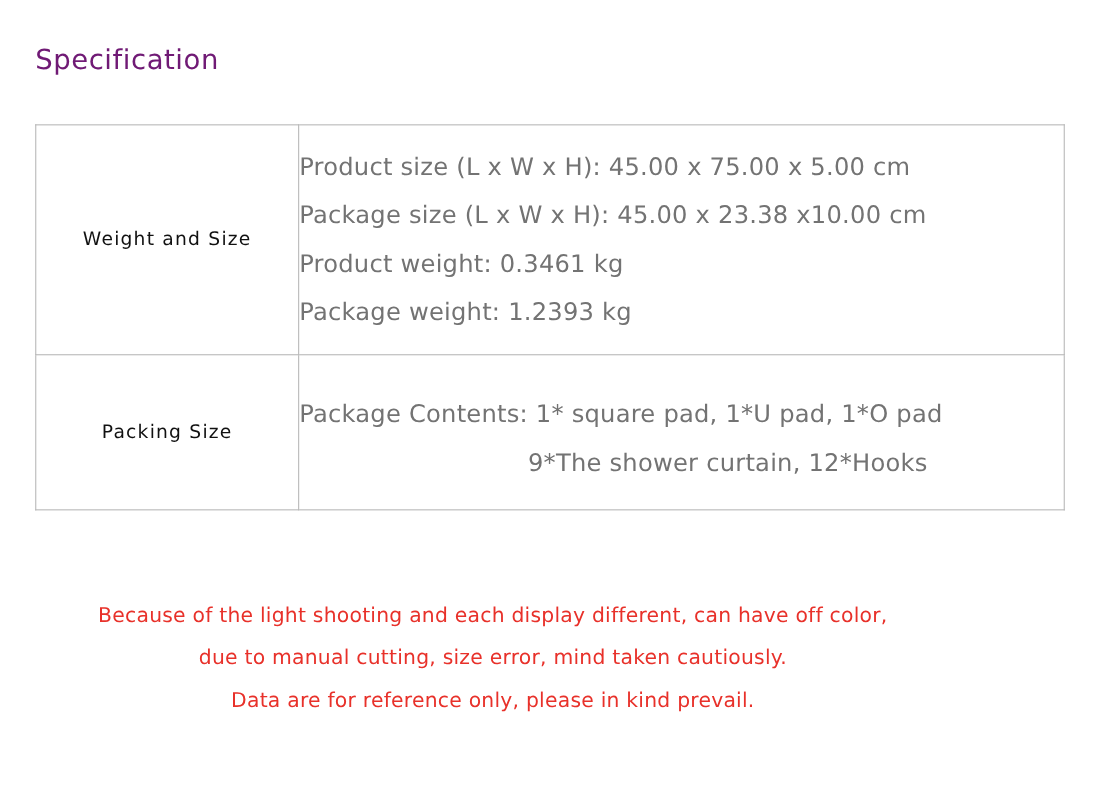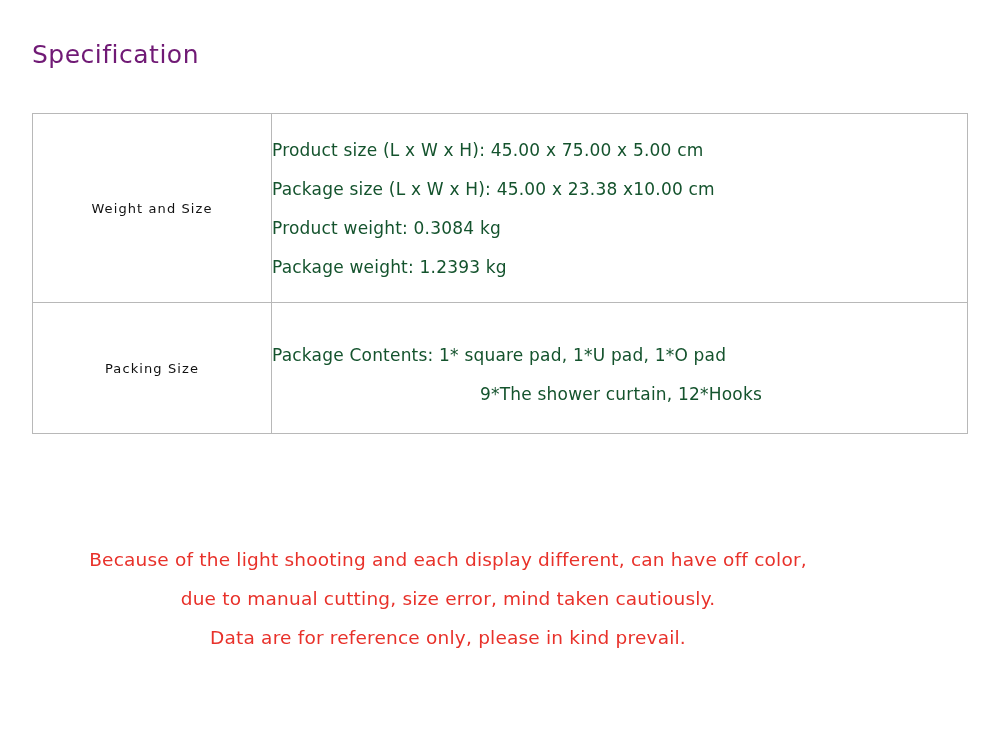--- a/index.html
+++ b/index.html
@@ -38,32 +38,32 @@
     table-layout: fixed;
   }
   .spec-table td {
     border: 1px solid #b8b8b8;
     vertical-align: middle;
     padding: 0;
   }
   .label-cell {
     width: 238px;
     text-align: center;
-    font-size: 13px;
+    font-size: 17px;
     letter-spacing: 1.1px;
     color: #111;
     padding: 10px 8px;
   }
   .value-cell {
     padding: 22px 0 22px 42px;
   }
   .value-line {
-    font-size: 17px;
+    font-size: 22px;
     line-height: 1.0;
-    color: #14532d;
+    color: #737373;
     letter-spacing: 0.2px;
     margin: 0 0 22px 0;
     white-space: nowrap;
   }
   .value-line:last-child {
     margin-bottom: 0;
   }
   .row-size .value-cell { padding-top: 28px; padding-bottom: 26px; }
   .row-packing .value-cell { padding-top: 44px; padding-bottom: 30px; }
   .indent-line {
@@ -90,21 +90,21 @@
 
   <div class="title">Specification</div>
 
   <table class="spec-table">
     <tbody>
       <tr class="row-size">
         <td class="label-cell">Weight and Size</td>
         <td class="value-cell">
           <div class="value-line">Product size (L x W x H): 45.00 x 75.00 x 5.00 cm</div>
           <div class="value-line">Package size (L x W x H): 45.00 x 23.38 x10.00 cm</div>
-          <div class="value-line">Product weight: 0.3084 kg</div>
+          <div class="value-line">Product weight: 0.3461 kg</div>
           <div class="value-line">Package weight: 1.2393 kg</div>
         </td>
       </tr>
       <tr class="row-packing">
         <td class="label-cell">Packing Size</td>
         <td class="value-cell">
           <div class="value-line">Package Contents: 1* square pad, 1*U pad, 1*O pad</div>
           <div class="value-line indent-line">9*The shower curtain, 12*Hooks</div>
         </td>
       </tr>

